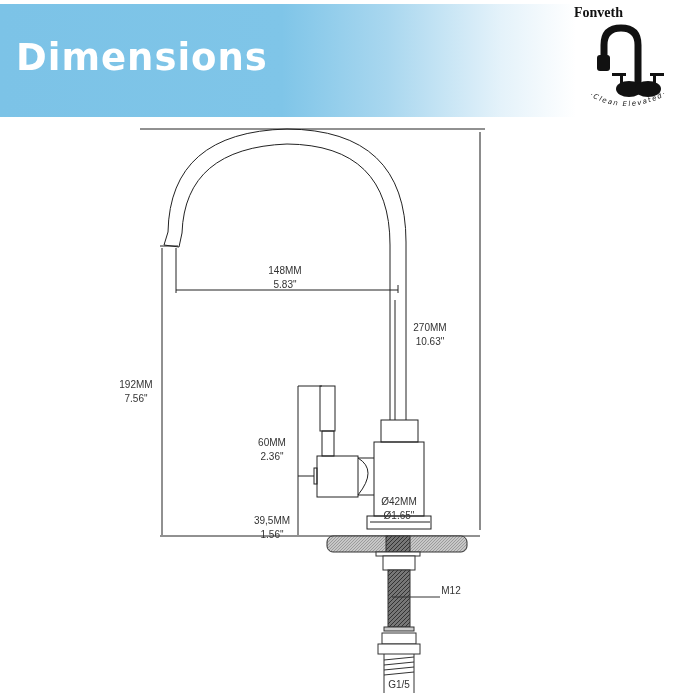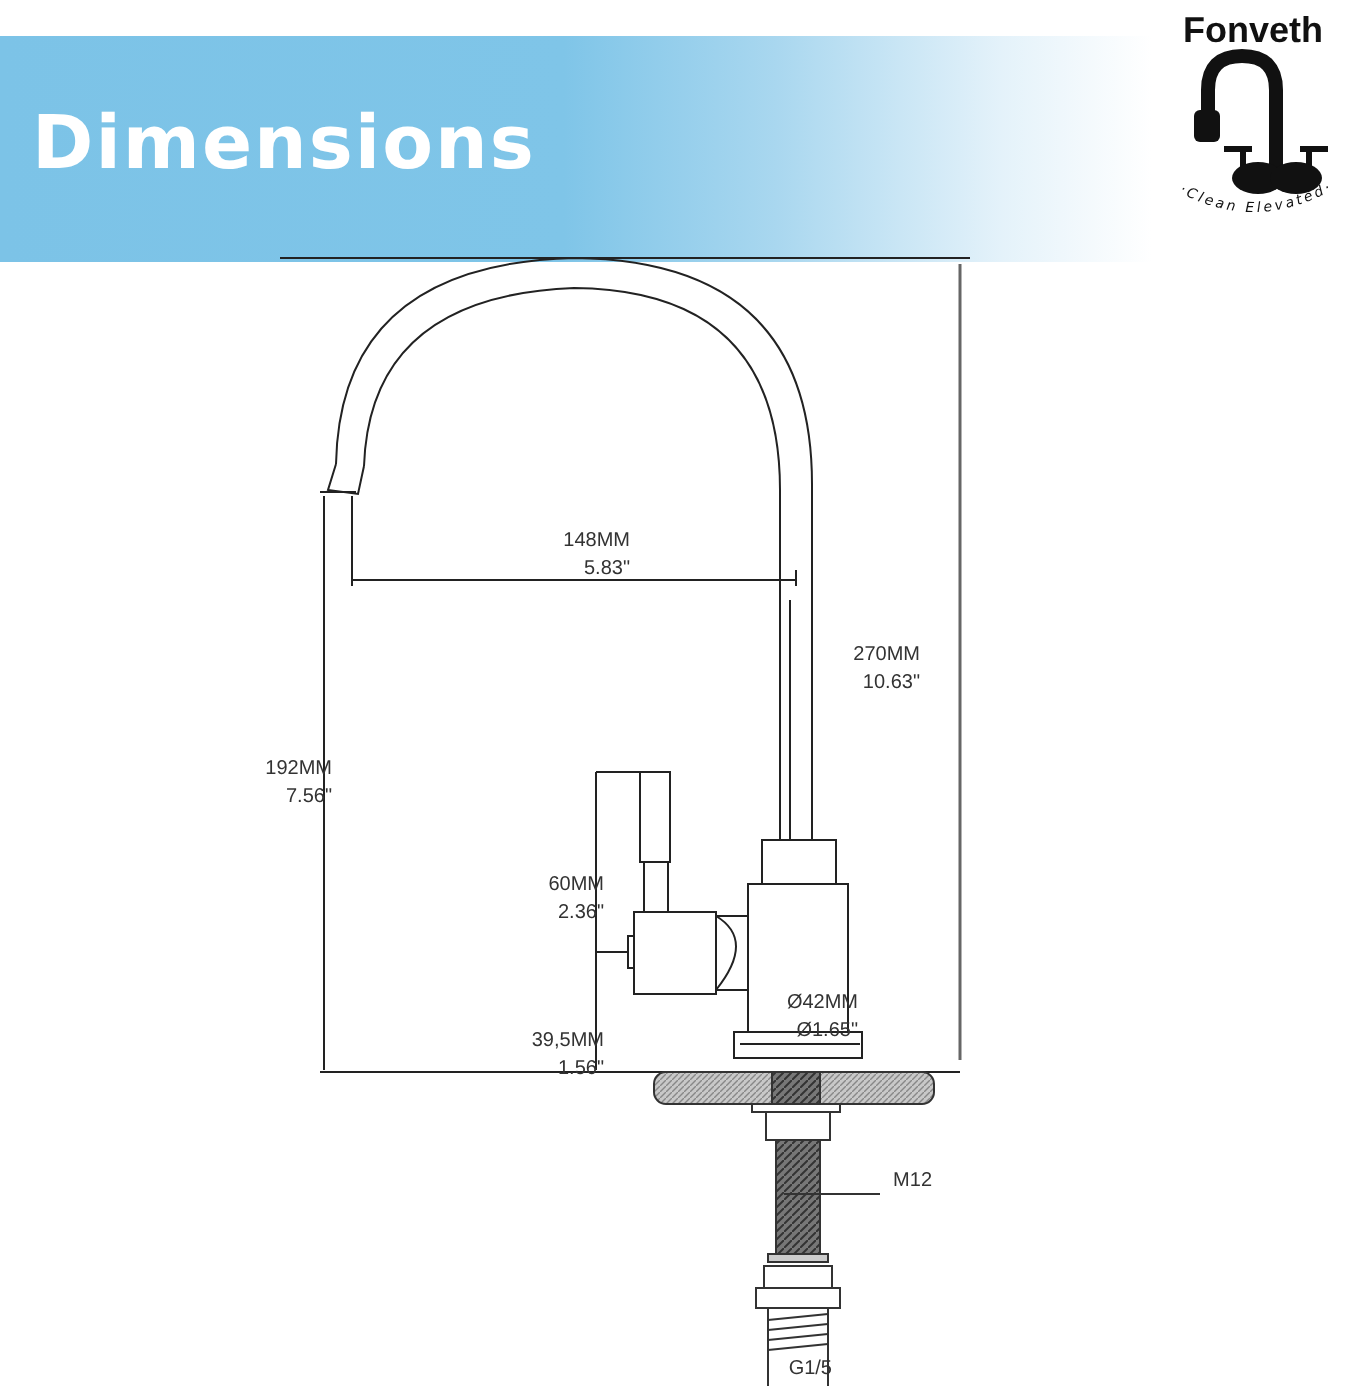--- a/index.html
+++ b/index.html
@@ -1,30 +1,30 @@
 <!DOCTYPE html>
 <html><head>
   <meta charset="utf-8">
   <style>
     html, body { margin: 0; padding: 0; background: #ffffff; }
     body { width: 679px; height: 693px; position: relative; overflow: hidden; font-family: "Liberation Sans", sans-serif; }
     .banner {
-      position: absolute; left: 0; top: 18px; width: 626px; height: 113px;
+      position: absolute; left: 0; top: 4px; width: 626px; height: 113px;
       background: linear-gradient(90deg, #7cc3e7 0%, #7fc5e8 45%, #a9d7ef 62%, #e4f2fa 80%, #ffffff 92%);
     }
     .banner-title {
       position: absolute; left: 16px; top: 32px; font-family: "DejaVu Sans", sans-serif;
       font-weight: bold; font-size: 37px; color: #ffffff; letter-spacing: 1px;
     }
     .logo { position: absolute; left: 574px; top: 0; width: 105px; height: 113px; }
     .logo-name {
-      position: absolute; left: 0; top: 5px; width: 105px; text-align: center;
-      font-family: Liberation Sans, sans-serif; font-weight: bold; font-size: 18px; color: #111;
+      position: absolute; left: 0; top: 5px; width: 105px; text-align: left;
+      font-family: Liberation Serif, serif; font-weight: bold; font-size: 14px; color: #111;
     }
-    .dim { position: absolute; font-size: 10px; color: #333; text-align: right; line-height: 14px; }
+    .dim { position: absolute; font-size: 10px; color: #333; text-align: center; line-height: 14px; }
     svg.drawing { position: absolute; left: 0; top: 0; }
   </style>
 </head>
 <body>
 
 <div class="banner">
   <div class="banner-title">Dimensions</div>
 </div>
 
 <div class="logo">

